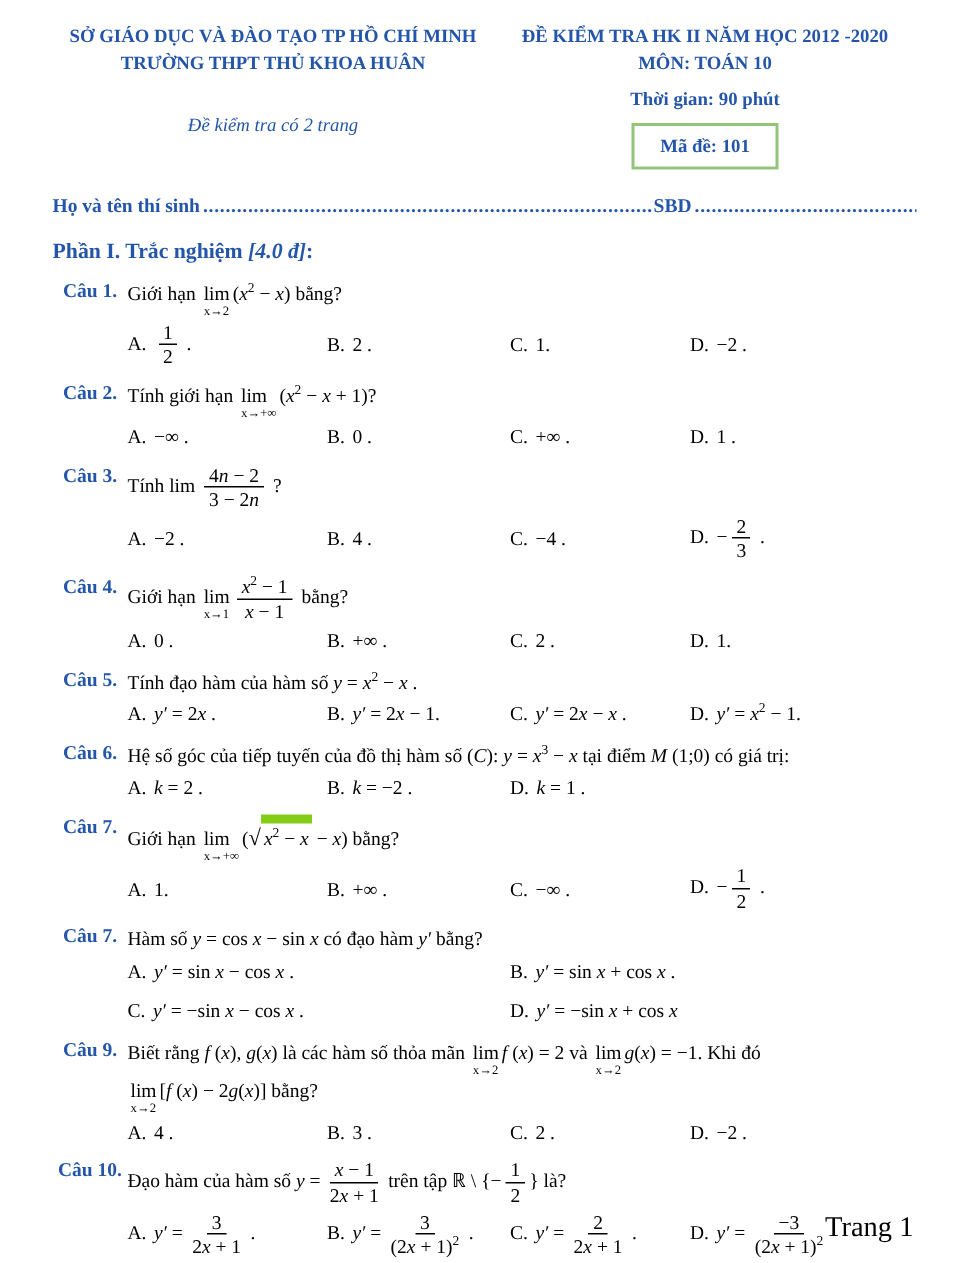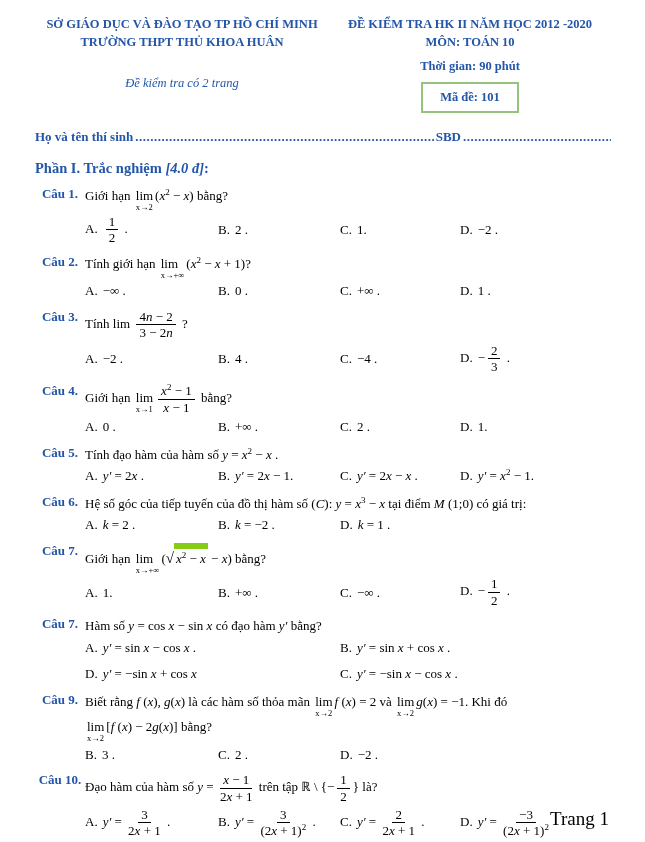--- a/index.html
+++ b/index.html
@@ -203,40 +203,41 @@
           </div>
         </div>
       </div>
       <div class="question">
         <span class="q-label">Câu 7.</span>
         <div class="q-content">
           <div class="q-body">Hàm số <span class="mi">y</span> = cos <span class="mi">x</span> − sin <span class="mi">x</span> có đạo hàm <span class="mi">y′</span> bằng?</div>
           <div class="q-options cols2">
             <span class="opt"><span class="opt-label">A.</span><span class="mi">y′</span> = sin <span class="mi">x</span> − cos <span class="mi">x</span> .</span>
             <span class="opt"><span class="opt-label">B.</span><span class="mi">y′</span> = sin <span class="mi">x</span> + cos <span class="mi">x</span> .</span>
+            <span class="opt"><span class="opt-label">C.</span><span class="mi">y′</span> = −sin <span class="mi">x</span> − cos <span class="mi">x</span> .</span>
             <span class="opt"><span class="opt-label">D.</span><span class="mi">y′</span> = −sin <span class="mi">x</span> + cos <span class="mi">x</span></span>
-            <span class="opt"><span class="opt-label">C.</span><span class="mi">y′</span> = −sin <span class="mi">x</span> − cos <span class="mi">x</span> .</span>
           </div>
         </div>
       </div>
       <div class="question">
         <span class="q-label">Câu 9.</span>
         <div class="q-content">
           <div class="q-body">Biết rằng <span class="mi">f</span> (<span class="mi">x</span>), <span class="mi">g</span>(<span class="mi">x</span>) là các hàm số thỏa mãn <span class="lim">
               <span class="lim-t">lim</span>
               <span class="lim-s">x→2</span>
             </span><span class="mi">f</span> (<span class="mi">x</span>) = 2 và <span class="lim">
               <span class="lim-t">lim</span>
               <span class="lim-s">x→2</span>
             </span><span class="mi">g</span>(<span class="mi">x</span>) = −1. Khi đó</div>
           <div class="q-body"><span class="lim">
               <span class="lim-t">lim</span>
               <span class="lim-s">x→2</span>
             </span>[<span class="mi">f</span> (<span class="mi">x</span>) − 2<span class="mi">g</span>(<span class="mi">x</span>)] bằng?</div>
           <div class="q-options cols4">
+            <span class="opt"><span class="opt-label">A.</span>4 .</span>
             <span class="opt"><span class="opt-label">B.</span>3 .</span>
             <span class="opt"><span class="opt-label">C.</span>2 .</span>
             <span class="opt"><span class="opt-label">D.</span>−2 .</span>
           </div>
         </div>
       </div>
       <div class="question">
         <span class="q-label">Câu 10.</span>
         <div class="q-content">
           <div class="q-body">Đạo hàm của hàm số <span class="mi">y</span> = <span class="frac">

